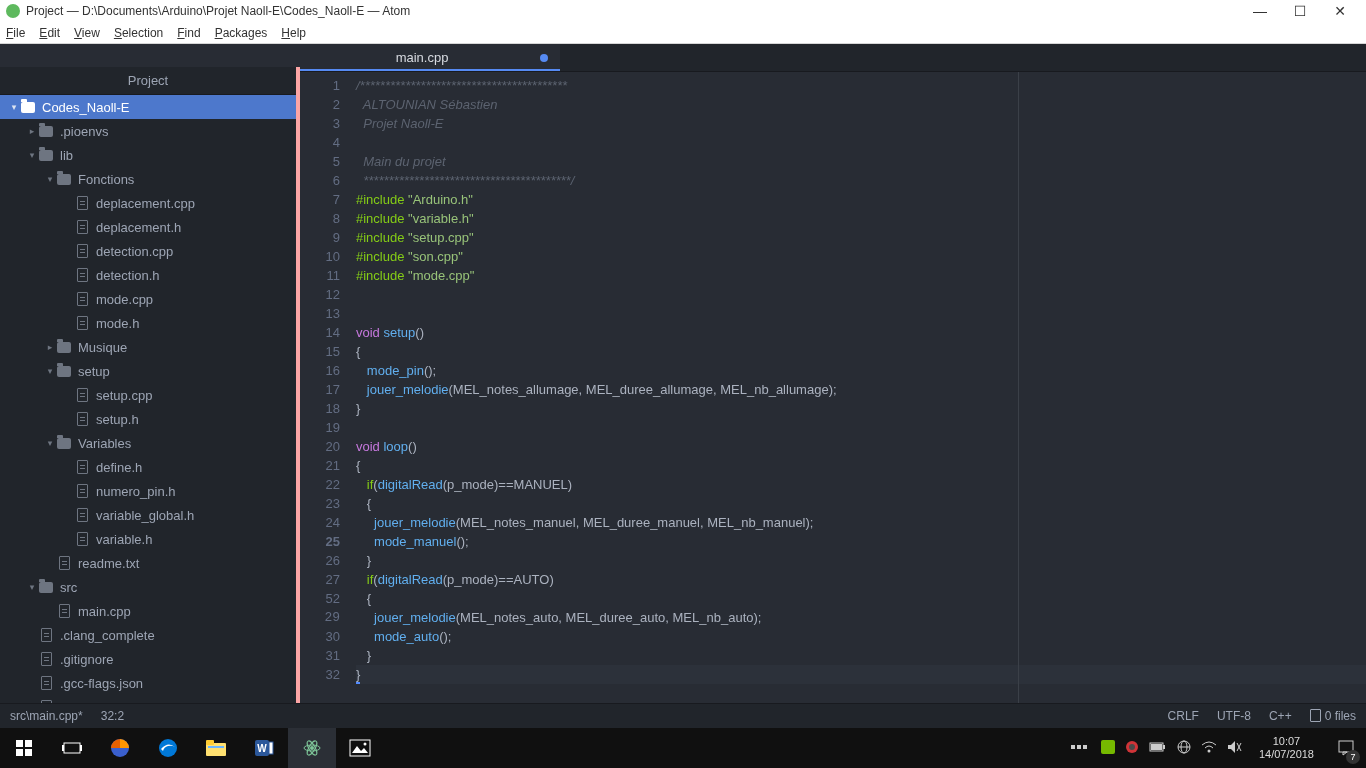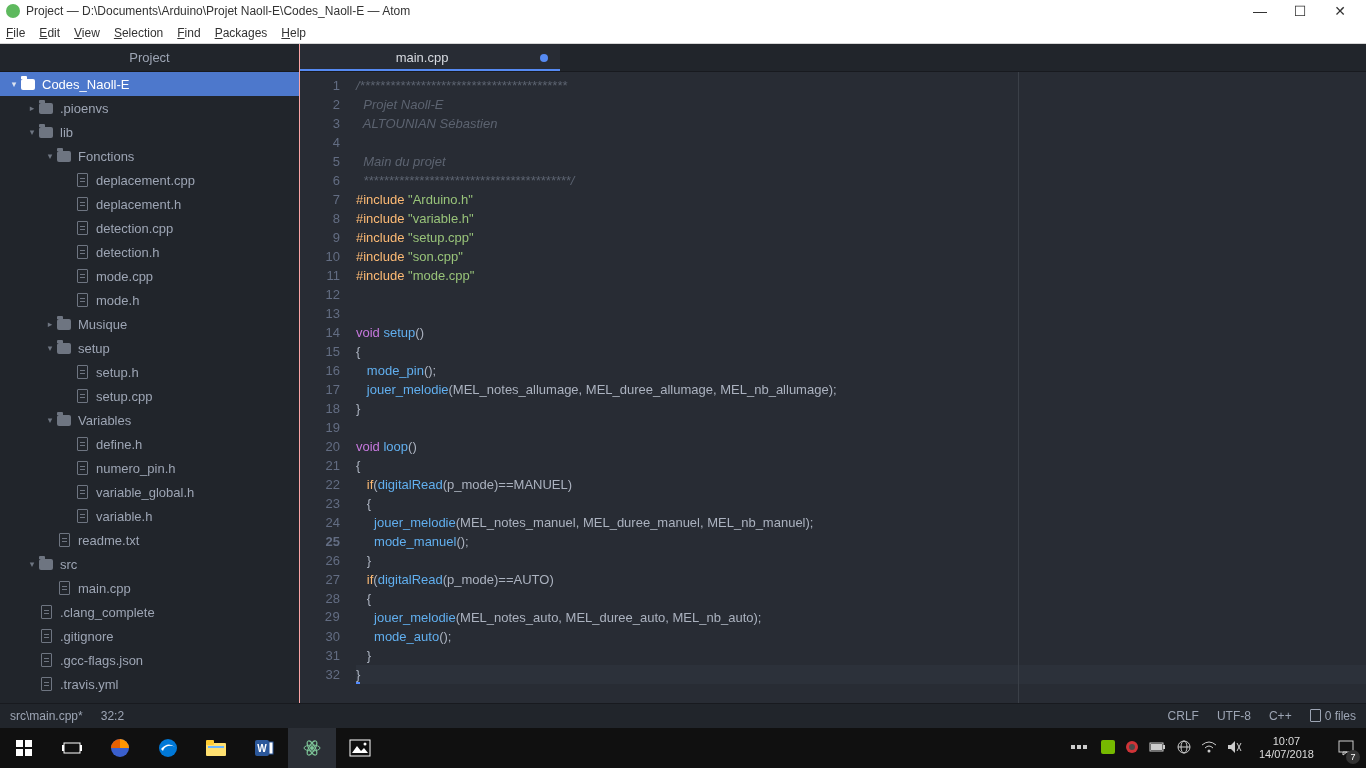--- a/index.html
+++ b/index.html
@@ -11,21 +11,21 @@
 .titlebar .win-ctl { width: 40px; text-align: center; font-size: 14px; cursor: default; }
 .titlebar .win-ctl.close { font-size: 14px; }
 
 .menubar { height: 22px; background: #fff; display: flex; align-items: center; padding: 0 6px; gap: 14px; color: #333; font-size: 12px; border-bottom: 1px solid #d6d6d6; }
 .menubar span { cursor: default; }
 .menubar span u { text-decoration: underline; }
 
 .workspace { display: flex; height: 659px; background: #282c34; color: #abb2bf; }
 
 
-.tree-panel { width: 300px; background: #21252b; display: flex; flex-direction: column; border-right: 1px solid #fca5a5; }
+.tree-panel { width: 300px; background: #21252b; display: flex; flex-direction: column; border-right: 4px solid #fca5a5; margin-top: 23px; }
 .tree-header { height: 28px; line-height: 28px; text-align: center; color: #9da5b4; font-size: 13px; border-bottom: 1px solid #181a1f; }
 .tree { flex: 1; overflow: hidden; font-size: 13px; color: #9da5b4; }
 .tree-item { display: flex; align-items: center; height: 24px; cursor: default; white-space: nowrap; }
 .tree-item.selected { background: #4d78cc; color: #fff; }
 .tree-chevron { width: 12px; text-align: center; font-size: 9px; color: #6e7581; display: inline-block; }
 .tree-item.selected .tree-chevron{ color: #dce3f0; }
 .tree-icon { width: 16px; height: 16px; margin-right: 6px; display: inline-flex; align-items: center; justify-content: center; }
 .folder-ic { width: 14px; height: 11px; background: #6e7581; border-radius: 2px; position: relative; }
 .folder-ic::before { content: ""; position: absolute; top: -3px; left: 0; width: 6px; height: 3px; background: #6e7581; border-radius: 1px 1px 0 0; }
 .tree-item.selected .folder-ic, .tree-item.selected .folder-ic::before { background: #fff; }
@@ -44,21 +44,21 @@
 
 
 .code { flex: 1; display: flex; font-family: "Menlo","Consolas",monospace; font-size: 13px; line-height: 19px; position: relative; }
 .gutter { width: 50px; text-align: right; color: #636d83; padding: 4px 10px 0 0; user-select: none; }
 .lines { padding: 4px 0 0 6px; flex: 1; position: relative; }
 .lines .ln { height: 19px; white-space: pre; color: #abb2bf; }
 .wrap-guide { position: absolute; top: 0; bottom: 0; left: 668px; width: 1px; background: #3b4048; }
 .ln.cursor-line { background: #2c313a; }
 
 
-.cmt{ color:#5c6370; font-style: italic; } .kw{color:#fdba74;} .fn{color:#61afef;} .str{color:#98c379;} .ty{color:#c678dd;} .cur{border-bottom:2px solid #528bff;}
+.cmt{ color:#5c6370; font-style: italic; } .kw{color:#84cc16;} .fn{color:#61afef;} .str{color:#98c379;} .ty{color:#c678dd;} .cur{border-bottom:2px solid #528bff;}
 
 
 .status { height: 25px; background: #21252b; color: #9da5b4; font-size: 12px; display: flex; align-items: center; padding: 0 10px; border-top: 1px solid #181a1f; }
 .status .left { display:flex; gap: 18px;}
 .status .right { margin-left: auto; display: flex; gap: 18px; align-items:center;}
 .files-ic{ width:11px; height:13px; border:1px solid #9da5b4; border-radius:1px; margin-right:4px; display:inline-block; vertical-align:-2px;}
 
 
 .taskbar { height: 40px; background: #101010; display: flex; align-items: center; color: #fff; }
 .tb-btn { width: 48px; height: 40px; display:flex; align-items:center; justify-content:center; }
@@ -177,28 +177,28 @@
           <span class="tree-icon">
             <span class="folder-ic"></span>
           </span>
           <span>setup</span>
         </div>
         <div class="tree-item d3">
           <span class="tree-chevron"></span>
           <span class="tree-icon">
             <span class="file-ic"></span>
           </span>
+          <span>setup.cpp</span>
+        </div>
+        <div class="tree-item d3">
+          <span class="tree-chevron"></span>
+          <span class="tree-icon">
+            <span class="file-ic"></span>
+          </span>
           <span>setup.h</span>
-        </div>
-        <div class="tree-item d3">
-          <span class="tree-chevron"></span>
-          <span class="tree-icon">
-            <span class="file-ic"></span>
-          </span>
-          <span>setup.cpp</span>
         </div>
         <div class="tree-item d2">
           <span class="tree-chevron">▾</span>
           <span class="tree-icon">
             <span class="folder-ic"></span>
           </span>
           <span>Variables</span>
         </div>
         <div class="tree-item d3">
           <span class="tree-chevron"></span>
@@ -309,31 +309,31 @@
           <div style="height: 19px;">18</div>
           <div style="height: 19px;">19</div>
           <div style="height: 19px; text-align: right;">20</div>
           <div style="height: 19px;">21</div>
           <div style="height: 19px;">22</div>
           <div style="height: 19px;">23</div>
           <div style="height: 19px;">24</div>
           <div style="height: 19px; font-weight: bold;">25</div>
           <div style="height: 19px;">26</div>
           <div style="height: 19px;">27</div>
-          <div style="height: 19px;">28</div>
+          <div style="height: 19px;">52</div>
           <div style="height: 19px; font-family: Liberation Mono, monospace;">29</div>
           <div style="height: 19px;">30</div>
           <div style="height: 19px;">31</div>
           <div style="height: 19px;">32</div>
         </div>
       <div class="lines" id="lines">
         <div class="wrap-guide"></div>
       <div class="ln"><span class="cmt">/*****************************************</span></div>
+          <div class="ln"><span class="cmt">  ALTOUNIAN Sébastien</span></div>
           <div class="ln"><span class="cmt">  Projet Naoll-E</span></div>
-          <div class="ln"><span class="cmt">  ALTOUNIAN Sébastien</span></div>
           <div class="ln"><span class="cmt"></span></div>
           <div class="ln"><span class="cmt">  Main du projet</span></div>
           <div class="ln"><span class="cmt">  *****************************************/</span></div>
           <div class="ln"><span class="kw">#include</span> <span class="str">"Arduino.h"</span></div>
           <div class="ln"><span class="kw">#include</span> <span class="str">"variable.h"</span></div>
           <div class="ln"><span class="kw">#include</span> <span class="str">"setup.cpp"</span></div>
           <div class="ln"><span class="kw">#include</span> <span class="str">"son.cpp"</span></div>
           <div class="ln"><span class="kw">#include</span> <span class="str">"mode.cpp"</span></div>
           <div class="ln"></div>
           <div class="ln"></div>

